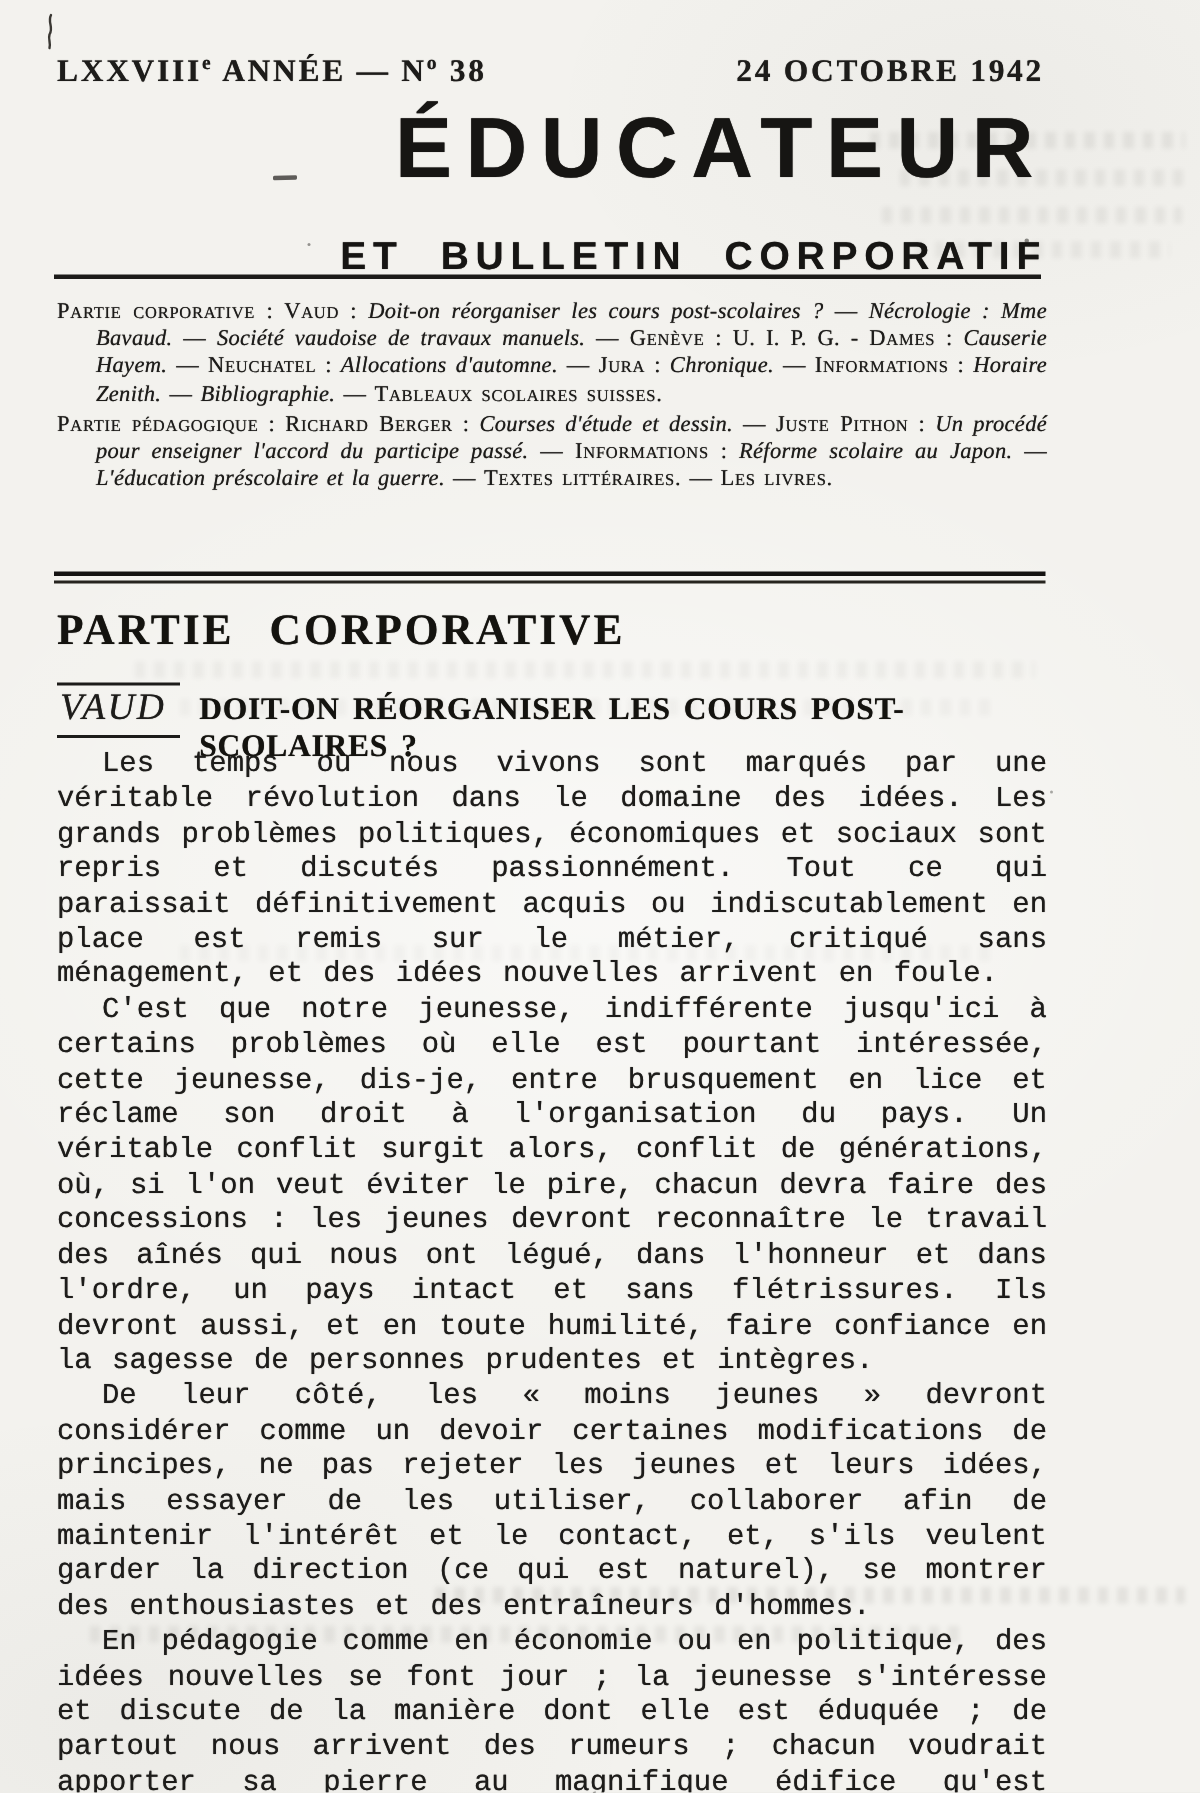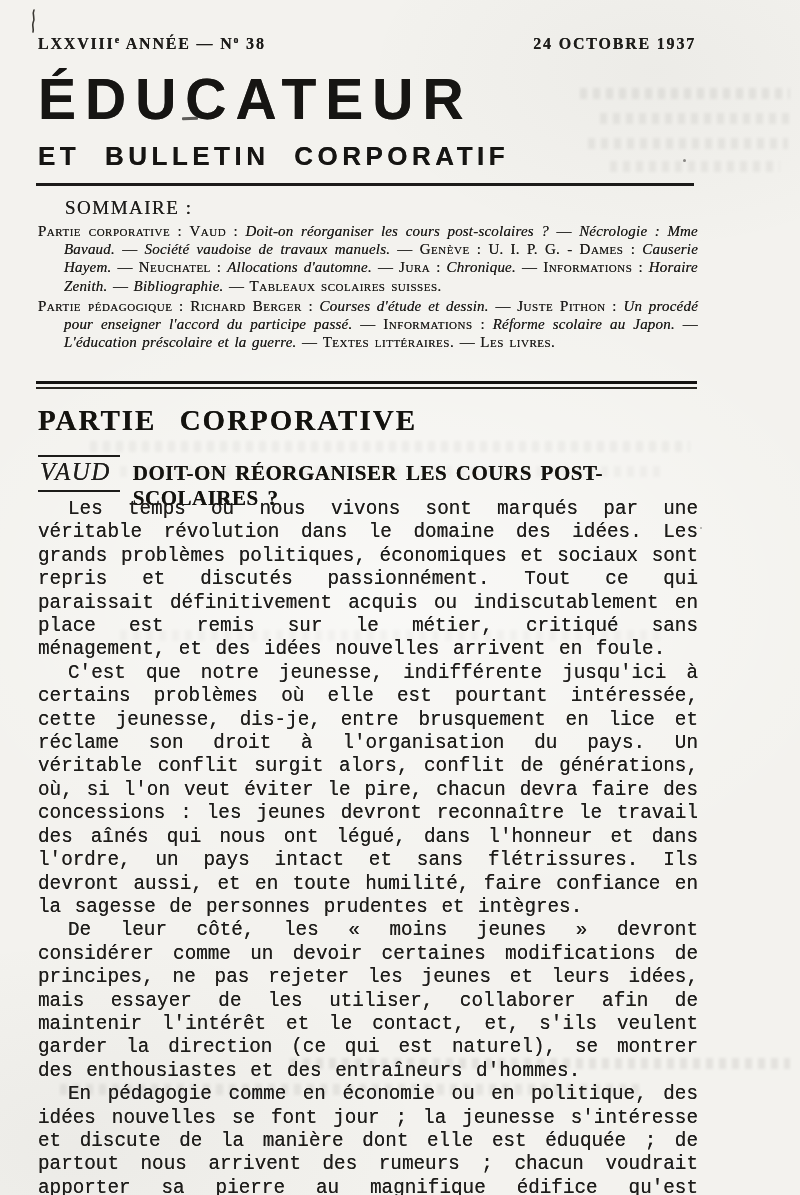--- a/index.html
+++ b/index.html
@@ -19,32 +19,32 @@
       radial-gradient(ellipse 420px 260px at 82% 6%, rgba(60,60,55,0.035), transparent 70%),
       radial-gradient(ellipse 500px 300px at 10% 96%, rgba(60,60,55,0.04), transparent 70%),
       radial-gradient(ellipse 600px 400px at 50% 50%, rgba(255,255,255,0.5), transparent 80%),
       var(--paper);
     text-shadow:0 0 0.5px rgba(30,28,25,0.85);
   }
   
   .mast-row{
     position:absolute;top:35px;left:38px;width:658px;
     display:flex;justify-content:space-between;align-items:baseline;
-    font-size:16px;letter-spacing:1.8px;font-weight:bold;
+    font-size:21px;letter-spacing:1.8px;font-weight:bold;
   }
   .journal-title{
     position:absolute;top:68px;left:38px;width:660px;margin:0;
-    text-align:left;
+    text-align:right;
     font-family:"Liberation Sans", sans-serif;
     font-weight:bold;font-size:57px;line-height:1.1;letter-spacing:9px;
     color:#161513;
   }
   .journal-subtitle{
-    position:absolute;top:141px;left:38px;width:660px;
-    text-align:left;
+    position:absolute;top:155px;left:38px;width:660px;
+    text-align:right;
     font-family:"Liberation Sans", sans-serif;
     font-weight:bold;font-size:26px;letter-spacing:4.5px;word-spacing:13px;
     color:#161513;
   }
   .rule-single{
     position:absolute;top:183px;left:36px;width:658px;height:3px;
     background:#1c1b19;
   }
   
   .sommaire{position:absolute;top:197px;left:38px;width:660px;}
@@ -118,30 +118,29 @@
   <div class="ghost" style="left:290px;top:1058px;width:500px;opacity:0.10;"></div>
   <div class="ghost" style="left:60px;top:1084px;width:580px;opacity:0.09;"></div>
   <div class="dash-speck" style="left:182px;top:117px;width:16px;height:3px;opacity:0.75;"></div>
   <div class="speck" style="left:683px;top:159px;width:3px;height:3px;opacity:0.55;"></div>
   <div class="speck" style="left:205px;top:162px;width:2px;height:2px;opacity:0.5;"></div>
   <div class="speck" style="left:700px;top:527px;width:2px;height:2px;opacity:0.4;"></div>
 
   <header>
     <div class="mast-row">
       <span><span class="run-plain">LXXVIII</span><sup class="run-super">e</sup><span class="run-plain"> ANNÉE — N</span><sup class="run-super">o</sup><span class="run-plain"> 38</span></span>
-      <span>24 OCTOBRE 1937</span>
+      <span>24 OCTOBRE 1942</span>
     </div>
     <h1 class="journal-title">ÉDUCATEUR</h1>
     <div class="journal-subtitle">ET BULLETIN CORPORATIF</div>
   </header>
 
   <div class="rule-single"></div>
 
   <section class="sommaire">
-    <div class="sommaire-label">SOMMAIRE :</div>
     <p class="sommaire-entry"><span class="run-smallcaps">Partie corporative</span><span class="run-plain"> : </span><span class="run-smallcaps">Vaud</span><span class="run-plain"> : </span><span class="run-italic">Doit-on réorganiser les cours post-scolaires ?</span><span class="run-plain"> — </span><span class="run-italic">Nécrologie : Mme Bavaud.</span><span class="run-plain"> — </span><span class="run-italic">Société vaudoise de travaux manuels.</span><span class="run-plain"> — </span><span class="run-smallcaps">Genève</span><span class="run-plain"> : U. I. P. G. - </span><span class="run-smallcaps">Dames</span><span class="run-plain"> : </span><span class="run-italic">Causerie Hayem.</span><span class="run-plain"> — </span><span class="run-smallcaps">Neuchatel</span><span class="run-plain"> : </span><span class="run-italic">Allocations d'automne.</span><span class="run-plain"> — </span><span class="run-smallcaps">Jura</span><span class="run-plain"> : </span><span class="run-italic">Chronique.</span><span class="run-plain"> — </span><span class="run-smallcaps">Informations</span><span class="run-plain"> : </span><span class="run-italic">Horaire Zenith.</span><span class="run-plain"> — </span><span class="run-italic">Bibliographie.</span><span class="run-plain"> — </span><span class="run-smallcaps">Tableaux scolaires suisses.</span></p>
     <p class="sommaire-entry"><span class="run-smallcaps">Partie pédagogique</span><span class="run-plain"> : </span><span class="run-smallcaps">Richard Berger</span><span class="run-plain"> : </span><span class="run-italic">Courses d'étude et dessin.</span><span class="run-plain"> — </span><span class="run-smallcaps">Juste Pithon</span><span class="run-plain"> : </span><span class="run-italic">Un procédé pour enseigner l'accord du participe passé.</span><span class="run-plain"> — </span><span class="run-smallcaps">Informations</span><span class="run-plain"> : </span><span class="run-italic">Réforme scolaire au Japon.</span><span class="run-plain"> —  </span><span class="run-italic">L'éducation préscolaire et la guerre.</span><span class="run-plain"> — </span><span class="run-smallcaps">Textes littéraires.</span><span class="run-plain"> — </span><span class="run-smallcaps">Les livres.</span></p>
   </section>
 
   <div class="rule-double"></div>
 
   <h2 class="section-title">PARTIE CORPORATIVE</h2>
 
   <div class="article-head">
     <span class="region-label">VAUD</span>

